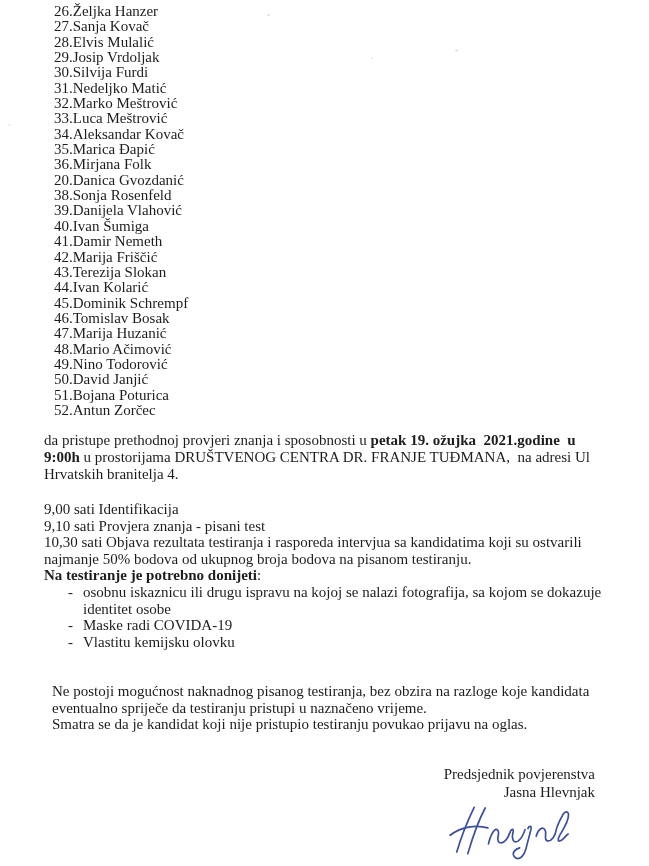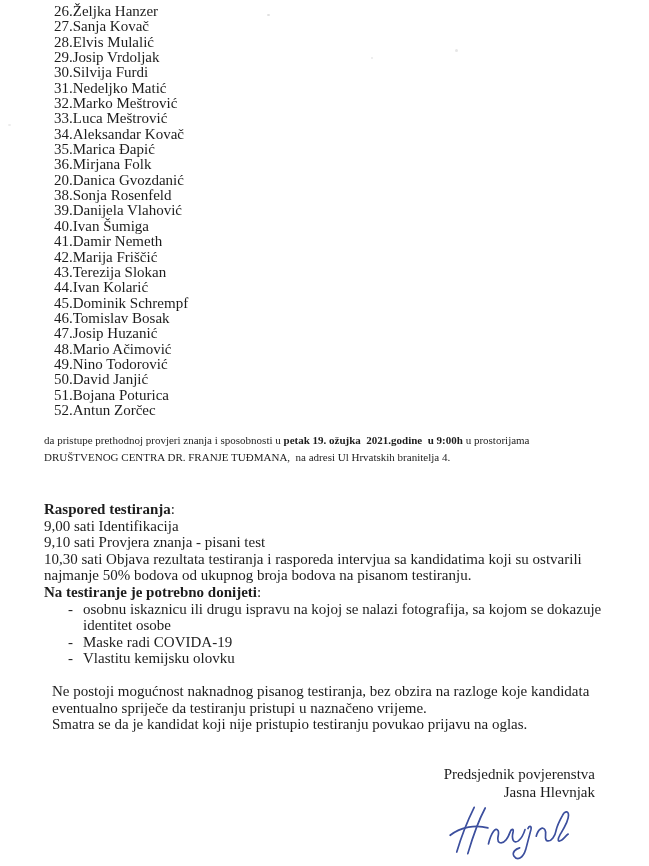--- a/index.html
+++ b/index.html
@@ -15,21 +15,21 @@
   
   .roster{
     position:absolute;left:54px;top:4px;
     margin:0;padding:0;list-style:none;
     font-size:15px;line-height:15.35px;white-space:nowrap;
   }
   .roster .num{display:inline-block;min-width:18px;}
   
   .intro{
     position:absolute;left:44px;top:432px;width:562px;
-    margin:0;font-size:11px;line-height:16.8px;
+    margin:0;font-size:15px;line-height:16.8px;
     white-space:pre-wrap;
   }
   
   .schedule{
     position:absolute;left:44px;top:501px;width:562px;
     font-size:15px;line-height:16.6px;
   }
   .schedule p{margin:0;}
   .bullets{margin:0;padding:0;list-style:none;}
   .bullets li{display:flex;padding-left:24px;}
@@ -97,37 +97,36 @@
       <li class="roster-item"><span class="num">42.</span><span class="name">Marija Friščić</span></li>
 
       <li class="roster-item"><span class="num">43.</span><span class="name">Terezija Slokan</span></li>
 
       <li class="roster-item"><span class="num">44.</span><span class="name">Ivan Kolarić</span></li>
 
       <li class="roster-item"><span class="num">45.</span><span class="name">Dominik Schrempf</span></li>
 
       <li class="roster-item"><span class="num">46.</span><span class="name">Tomislav Bosak</span></li>
 
-      <li class="roster-item"><span class="num">47.</span><span class="name">Josip Huzanić</span></li>
+      <li class="roster-item"><span class="num">47.</span><span class="name">Marija Huzanić</span></li>
 
       <li class="roster-item"><span class="num">48.</span><span class="name">Mario Ačimović</span></li>
 
       <li class="roster-item"><span class="num">49.</span><span class="name">Nino Todorović</span></li>
 
       <li class="roster-item"><span class="num">50.</span><span class="name">David Janjić</span></li>
 
       <li class="roster-item"><span class="num">51.</span><span class="name">Bojana Poturica</span></li>
 
       <li class="roster-item"><span class="num">52.</span><span class="name">Antun Zorčec</span></li>
     </ol>
 
   <p class="intro"><span>da pristupe prethodnoj provjeri znanja i sposobnosti u </span><b>petak 19. ožujka  2021.godine  u 9:00h</b><span> u prostorijama DRUŠTVENOG CENTRA DR. FRANJE TUĐMANA,  na adresi Ul Hrvatskih branitelja 4.</span></p>
 
   <div class="schedule">
-    <p><b>Raspored testiranja</b><span>:</span></p>
     <div>
 
         <p>9,00 sati Identifikacija</p>
 
         <p>9,10 sati Provjera znanja - pisani test</p>
 
         <p>10,30 sati Objava rezultata testiranja i rasporeda intervjua sa kandidatima koji su ostvarili najmanje 50% bodova od ukupnog broja bodova na pisanom testiranju.</p>
       </div>
     <p><b>Na testiranje je potrebno donijeti</b><span>:</span></p>
     <ul class="bullets">

